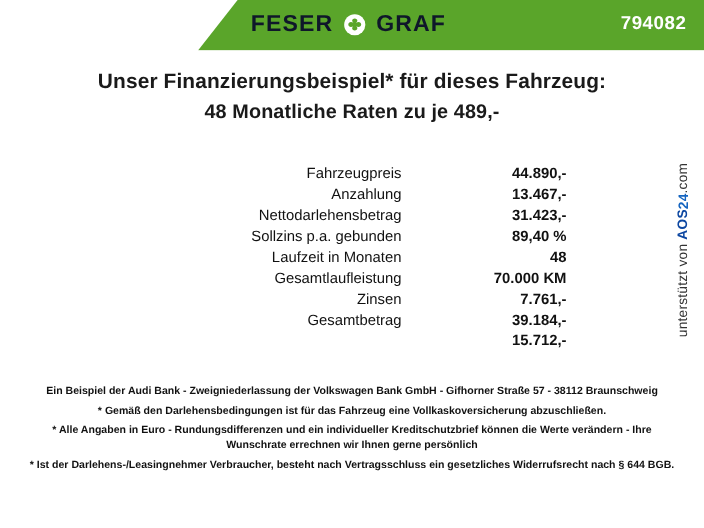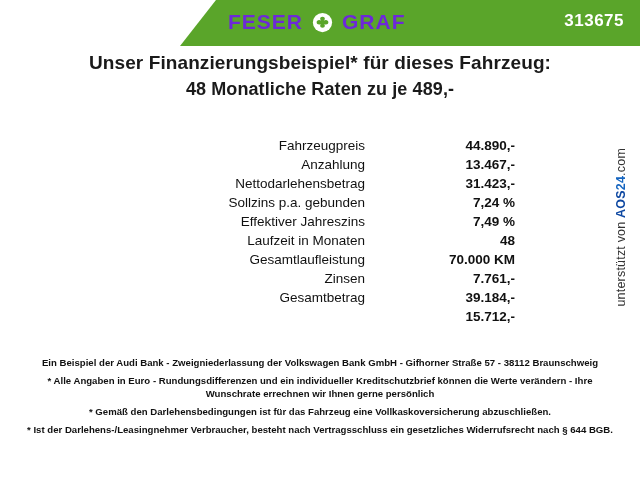--- a/index.html
+++ b/index.html
@@ -32,21 +32,21 @@
     
     clip-path: polygon(36px 0, 100% 0, 100% 100%, 0 100%);
   }
   .brand {
     position: absolute;
     top: 10px;
     left: 228px;
     display: flex;
     align-items: center;
     gap: 9px;
-    color: #6d28d9;
+    color: #0f172a;
     font-size: 21px;
     font-weight: bold;
     letter-spacing: 1px;
   }
   .brand-mark {
     width: 21px;
     height: 21px;
     display: inline-block;
     position: relative;
   }
@@ -57,21 +57,21 @@
     right: 16px;
     color: #ffffff;
     font-size: 17px;
     font-weight: bold;
     letter-spacing: 0.5px;
   }
 
   
   .title-block {
     text-align: center;
-    margin-top: 6px;
+    margin-top: 18px;
   }
   .title-main {
     font-size: 19px;
     font-weight: bold;
     color: #1a1a1a;
     letter-spacing: 0.1px;
   }
   .title-sub {
     font-size: 18px;
     font-weight: bold;
@@ -156,21 +156,21 @@
   <div class="brand">
     <span>FESER</span>
     <span class="brand-mark">
       <svg viewBox="0 0 24 24" width="21" height="21" aria-hidden="true">
         <circle cx="12" cy="12" r="11" fill="#ffffff"></circle>
         <path d="M12 5.4c1.6 0 2.7 1 2.7 2.3 0 0.9-0.5 1.6-1.3 2.1 0.9-0.5 1.7-0.7 2.5-0.7 1.6 0 2.8 1.1 2.8 2.6 0 1.5-1.2 2.6-2.8 2.6-0.8 0-1.6-0.2-2.5-0.7 0.8 0.5 1.3 1.2 1.3 2.1 0 1.3-1.1 2.3-2.7 2.3s-2.7-1-2.7-2.3c0-0.9 0.5-1.6 1.3-2.1-0.9 0.5-1.7 0.7-2.5 0.7-1.6 0-2.8-1.1-2.8-2.6 0-1.5 1.2-2.6 2.8-2.6 0.8 0 1.6 0.2 2.5 0.7-0.8-0.5-1.3-1.2-1.3-2.1 0-1.3 1.1-2.3 2.7-2.3z" fill="#5aa52a"></path>
       </svg>
     </span>
     <span>GRAF</span>
   </div>
-  <div class="header-code">313675</div>
+  <div class="header-code">794082</div>
 </div>
 
 <div class="title-block">
   <div class="title-main">Unser Finanzierungsbeispiel* für dieses Fahrzeug:</div>
   <div class="title-sub">48 Monatliche Raten zu je 489,-</div>
 </div>
 
 <div class="table">
   <div class="row">
     <span class="label">Fahrzeugpreis</span>
@@ -179,25 +179,21 @@
   <div class="row">
     <span class="label">Anzahlung</span>
     <span class="value">13.467,-</span>
   </div>
   <div class="row">
     <span class="label">Nettodarlehensbetrag</span>
     <span class="value">31.423,-</span>
   </div>
   <div class="row">
     <span class="label">Sollzins p.a. gebunden</span>
-    <span class="value">7,24 %</span>
-  </div>
-  <div class="row">
-    <span class="label">Effektiver Jahreszins</span>
-    <span class="value">7,49 %</span>
+    <span class="value">89,40 %</span>
   </div>
   <div class="row">
     <span class="label">Laufzeit in Monaten</span>
     <span class="value">48</span>
   </div>
   <div class="row">
     <span class="label">Gesamtlaufleistung</span>
     <span class="value">70.000 KM</span>
   </div>
   <div class="row">
@@ -208,22 +204,22 @@
     <span class="label">Gesamtbetrag</span>
     <span class="value">39.184,-</span>
   </div>
   <div class="row">
     <span class="value">15.712,-</span>
   </div>
 </div>
 
 <div class="footnotes">
   <p class="tight">Ein Beispiel der Audi Bank - Zweigniederlassung der Volkswagen Bank GmbH - Gifhorner Straße 57 - 38112 Braunschweig</p>
+  <p class="tight">* Gemäß den Darlehensbedingungen ist für das Fahrzeug eine Vollkaskoversicherung abzuschließen.</p>
   <p class="tight">* Alle Angaben in Euro - Rundungsdifferenzen und ein individueller Kreditschutzbrief können die Werte verändern - Ihre Wunschrate errechnen wir Ihnen gerne persönlich</p>
-  <p class="tight">* Gemäß den Darlehensbedingungen ist für das Fahrzeug eine Vollkaskoversicherung abzuschließen.</p>
   <p>* Ist der Darlehens-/Leasingnehmer Verbraucher, besteht nach Vertragsschluss ein gesetzliches Widerrufsrecht nach § 644 BGB.</p>
 </div>
 
 <div class="vertical-strip">
   <div class="vertical-text">
     <span>unterstützt von </span><span class="accent">AOS</span><span class="accent-2">24</span><span>.com</span>
   </div>
 </div>
 
 </body></html>

